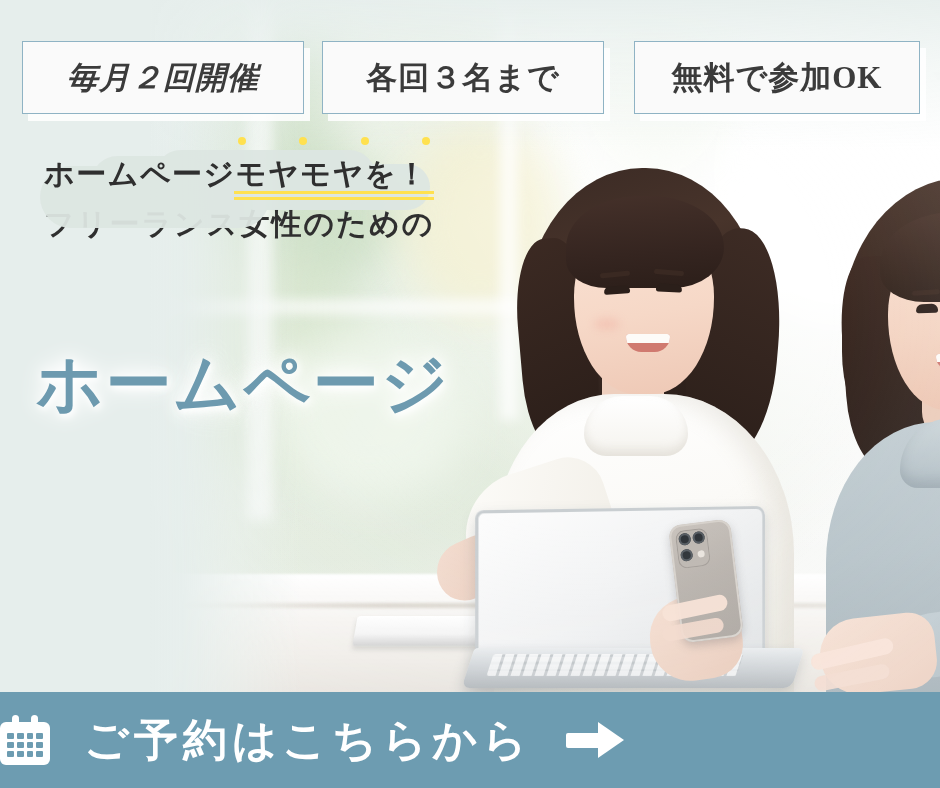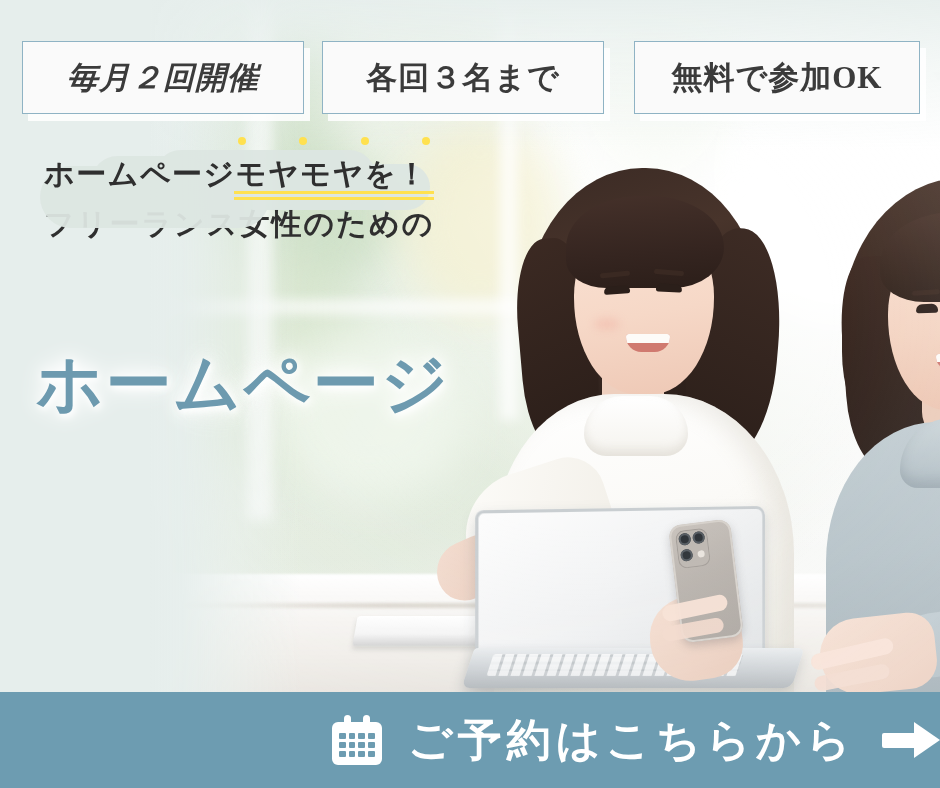--- a/index.html
+++ b/index.html
@@ -297,22 +297,22 @@
     font-weight:700;font-size:66px;line-height:118px;
     color:#6d9aaf;letter-spacing:2px;white-space:nowrap;
     text-shadow:
       0 0 14px #ffffff, 0 0 22px #ffffff, 0 0 30px rgba(255,255,255,.95),
       2px 3px 6px rgba(255,255,255,.9);
   }
 
   
   .cta{
     position:absolute;left:0;top:692px;width:940px;height:96px;
-    background:#6d9cb1;display:flex;align-items:center;justify-content:flex-end;
-    gap:26px;cursor:pointer;
+    background:#6d9cb1;display:flex;align-items:center;justify-content:flex-start;
+    gap:34px;cursor:pointer;
   }
   .cal{position:relative;width:50px;height:50px;flex:0 0 auto;}
   .cal .ring{position:absolute;top:0;width:7px;height:13px;background:#fff;border-radius:4px;}
   .cal .r1{left:12px;} .cal .r2{left:31px;}
   .cal .body{
     position:absolute;left:0;top:7px;width:50px;height:43px;
     background:#fff;border-radius:6px;
   }
   .cal .grid{
     position:absolute;left:7px;top:18px;width:36px;height:24px;

